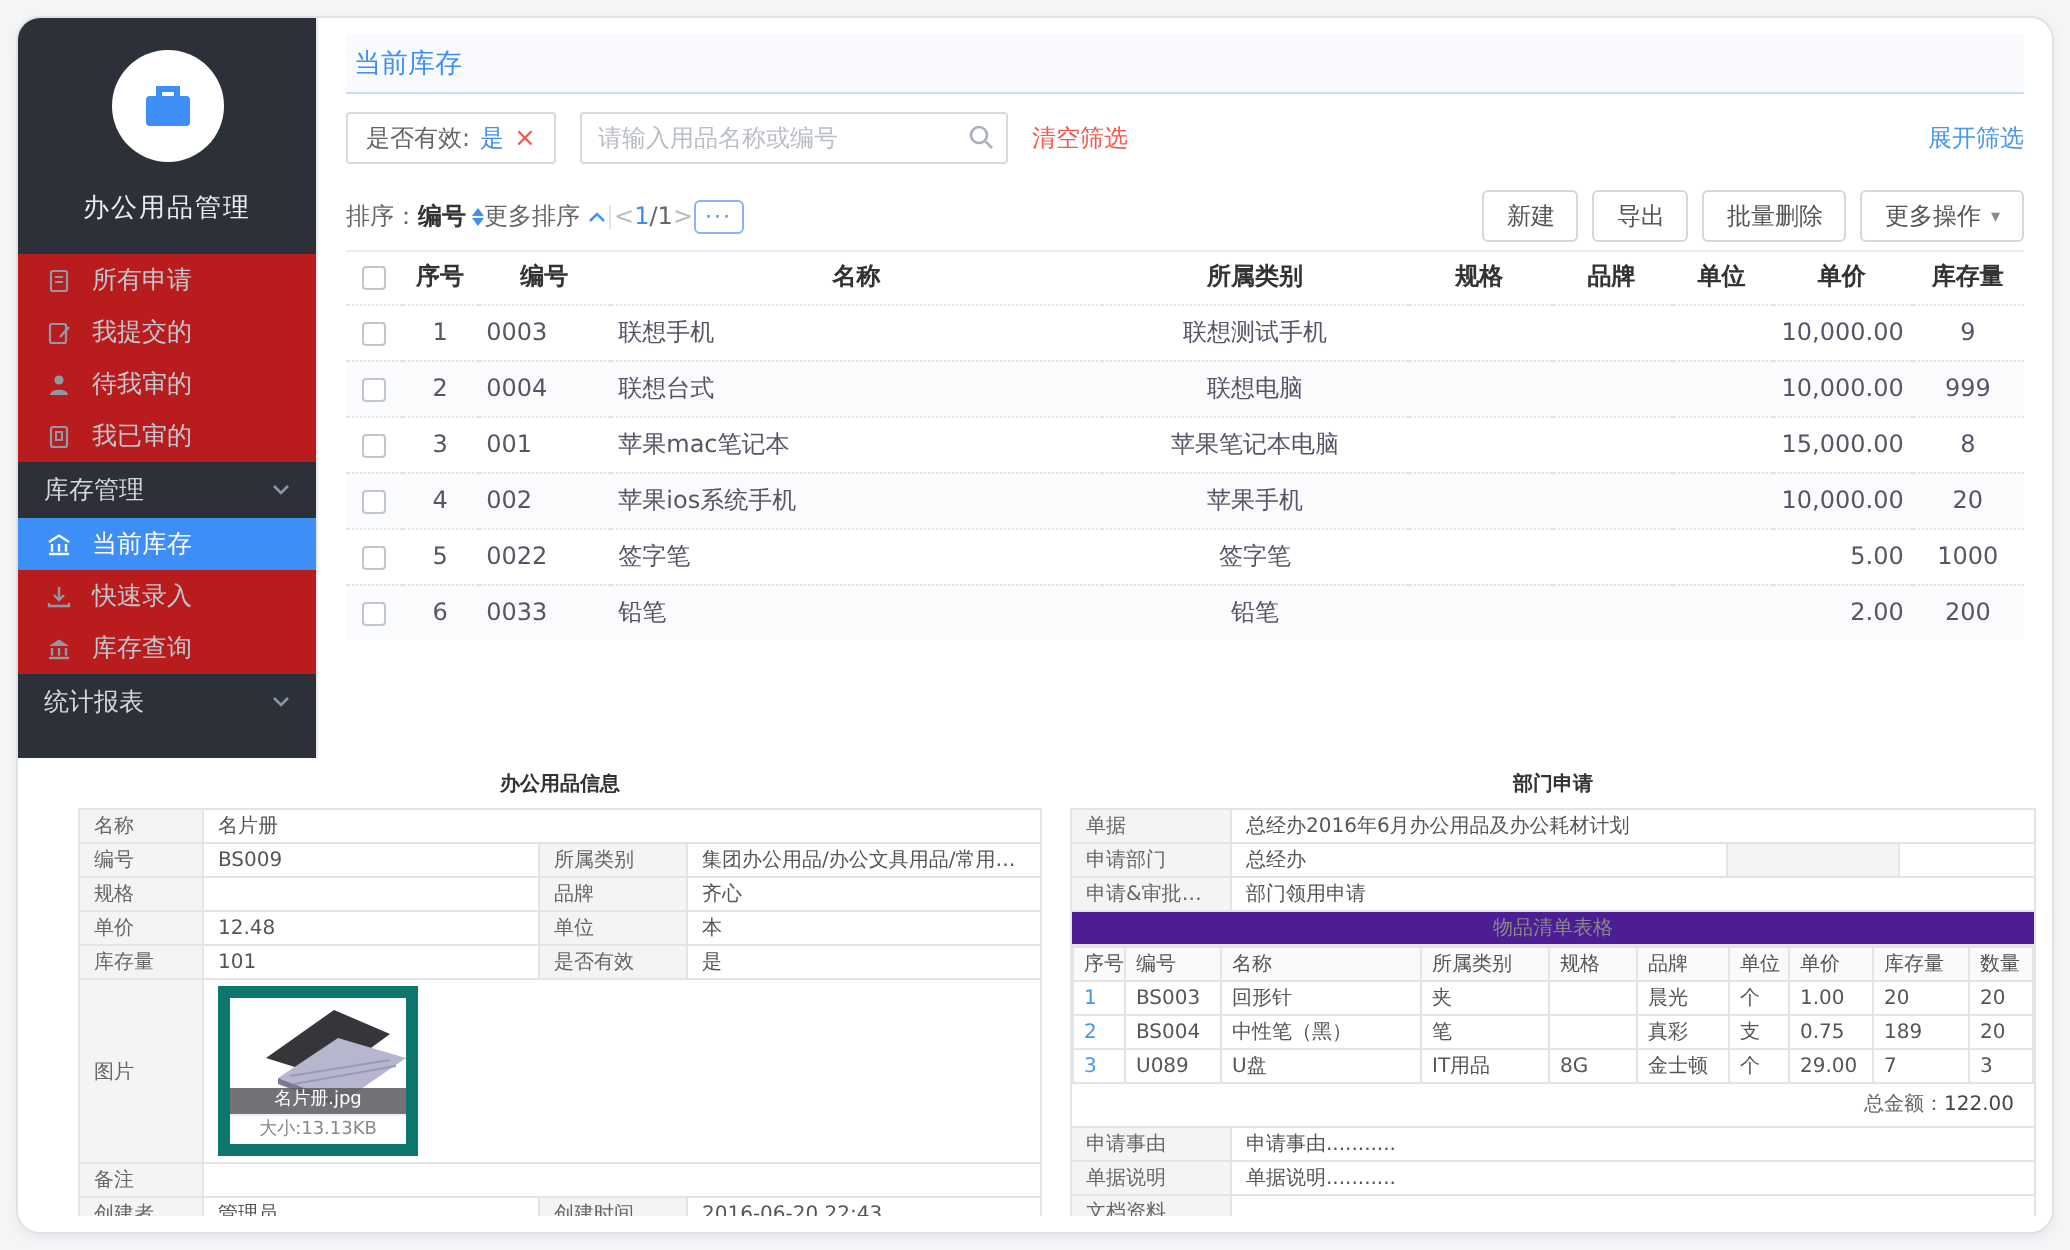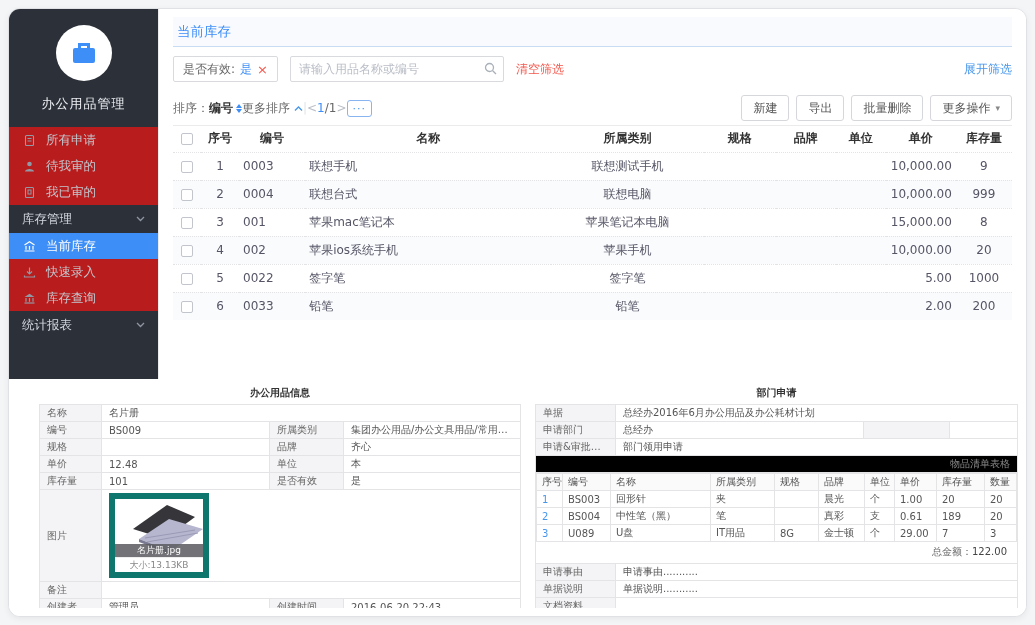--- a/index.html
+++ b/index.html
@@ -72,21 +72,21 @@
 
   
   .bottom{ flex:1; background:#fff; display:flex; gap:14px; padding:5px 8px 8px 30px; overflow:hidden; }
   .panel{ overflow:hidden; }
   .panel-left{ width:482px; flex-shrink:0; }
   .panel-right{ flex:1; }
   .panel-title{ text-align:center; font-weight:bold; font-size:10px; color:#333; height:18px; line-height:18px; margin-bottom:2px; }
   table.ptable{ width:100%; border-collapse:collapse; font-size:10px; color:#555; table-layout:fixed; }
   .ptable td{ border:1px solid #e4e4e6; padding:1px 7px; height:15px; overflow:hidden; white-space:nowrap; text-overflow:ellipsis; }
   .ptable td.lbl{ background:#f4f4f6; color:#666; }
-  .caption-cell{ text-align:right; color:#888; background:#000000; }
+  .caption-cell{ text-align:center; color:#888; background:#4c1d95; }
   .nested-cell{ padding:0 !important; }
   table.ntable{ width:100%; border-collapse:collapse; font-size:10px; color:#555; table-layout:fixed; }
   .ntable th{ border:1px solid #e4e4e6; background:#fafafb; color:#555; font-weight:normal; padding:1px 5px; height:14px; text-align:left; overflow:hidden; }
   .ntable td{ border:1px solid #e4e4e6; padding:1px 5px; height:14px; overflow:hidden; white-space:nowrap; }
   .ntable td.seq-blue{ color:#4696ec; }
   .total-line{ text-align:right; padding:3px 10px 4px; font-size:10px; color:#666; }
   .total-line b{ color:#444; font-weight:normal; }
 
   .img-box{ width:100px; border:6px solid #0f766e; cursor:pointer; }
   .img-pic{ position:relative; height:58px; background:#fff; overflow:hidden; }
@@ -114,20 +114,29 @@
       <div class="nav-items">
         <div class="nav-item">
           <span class="ni-icon">
               <svg width="13" height="13" viewBox="0 0 13 13">
                 <rect x="2.5" y="1.5" width="8" height="10" rx="1" fill="none" stroke="currentColor" stroke-width="1.1"></rect>
                 <line x1="4.5" y1="4.5" x2="8.5" y2="4.5" stroke="currentColor" stroke-width="1"></line>
                 <line x1="4.5" y1="7" x2="8.5" y2="7" stroke="currentColor" stroke-width="1"></line>
               </svg>
             </span>
           <span>所有申请</span>
+        </div>
+        <div class="nav-item">
+          <span class="ni-icon">
+              <svg width="13" height="13" viewBox="0 0 13 13">
+                <rect x="2" y="2" width="8" height="9.5" rx="1" fill="none" stroke="currentColor" stroke-width="1.1"></rect>
+                <line x1="7" y1="8.5" x2="11.5" y2="3.5" stroke="currentColor" stroke-width="1.3"></line>
+              </svg>
+            </span>
+          <span>我提交的</span>
         </div>
         <div class="nav-item">
           <span class="ni-icon">
               <svg width="13" height="13" viewBox="0 0 13 13">
                 <circle cx="6.5" cy="4" r="2.3" fill="currentColor"></circle>
                 <path d="M2 11.5 C2 8 11 8 11 11.5 Z" fill="currentColor"></path>
               </svg>
             </span>
           <span>待我审的</span>
         </div>
@@ -511,21 +520,21 @@
                   </tr>
 
                   <tr>
                     <td class="seq-blue">2</td>
                     <td>BS004</td>
                     <td>中性笔（黑）</td>
                     <td>笔</td>
                     <td></td>
                     <td>真彩</td>
                     <td>支</td>
-                    <td>0.61</td>
+                    <td>0.75</td>
                     <td>189</td>
                     <td>20</td>
                   </tr>
 
                   <tr>
                     <td class="seq-blue">3</td>
                     <td>U089</td>
                     <td>U盘</td>
                     <td>IT用品</td>
                     <td>8G</td>

